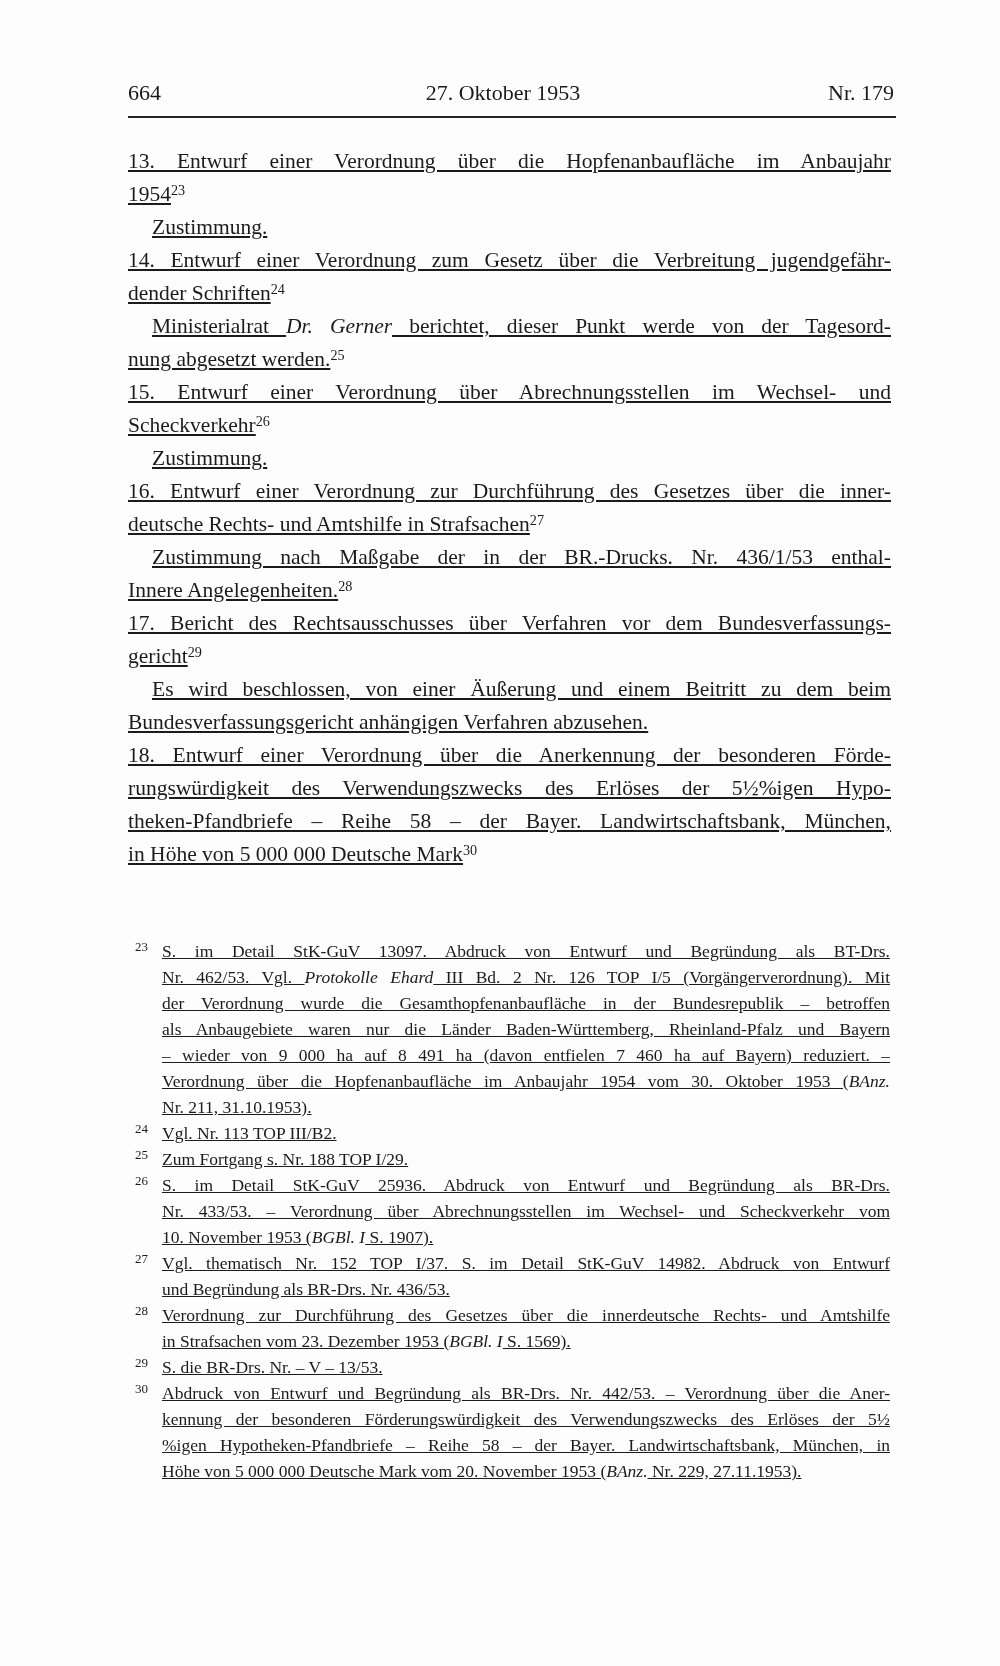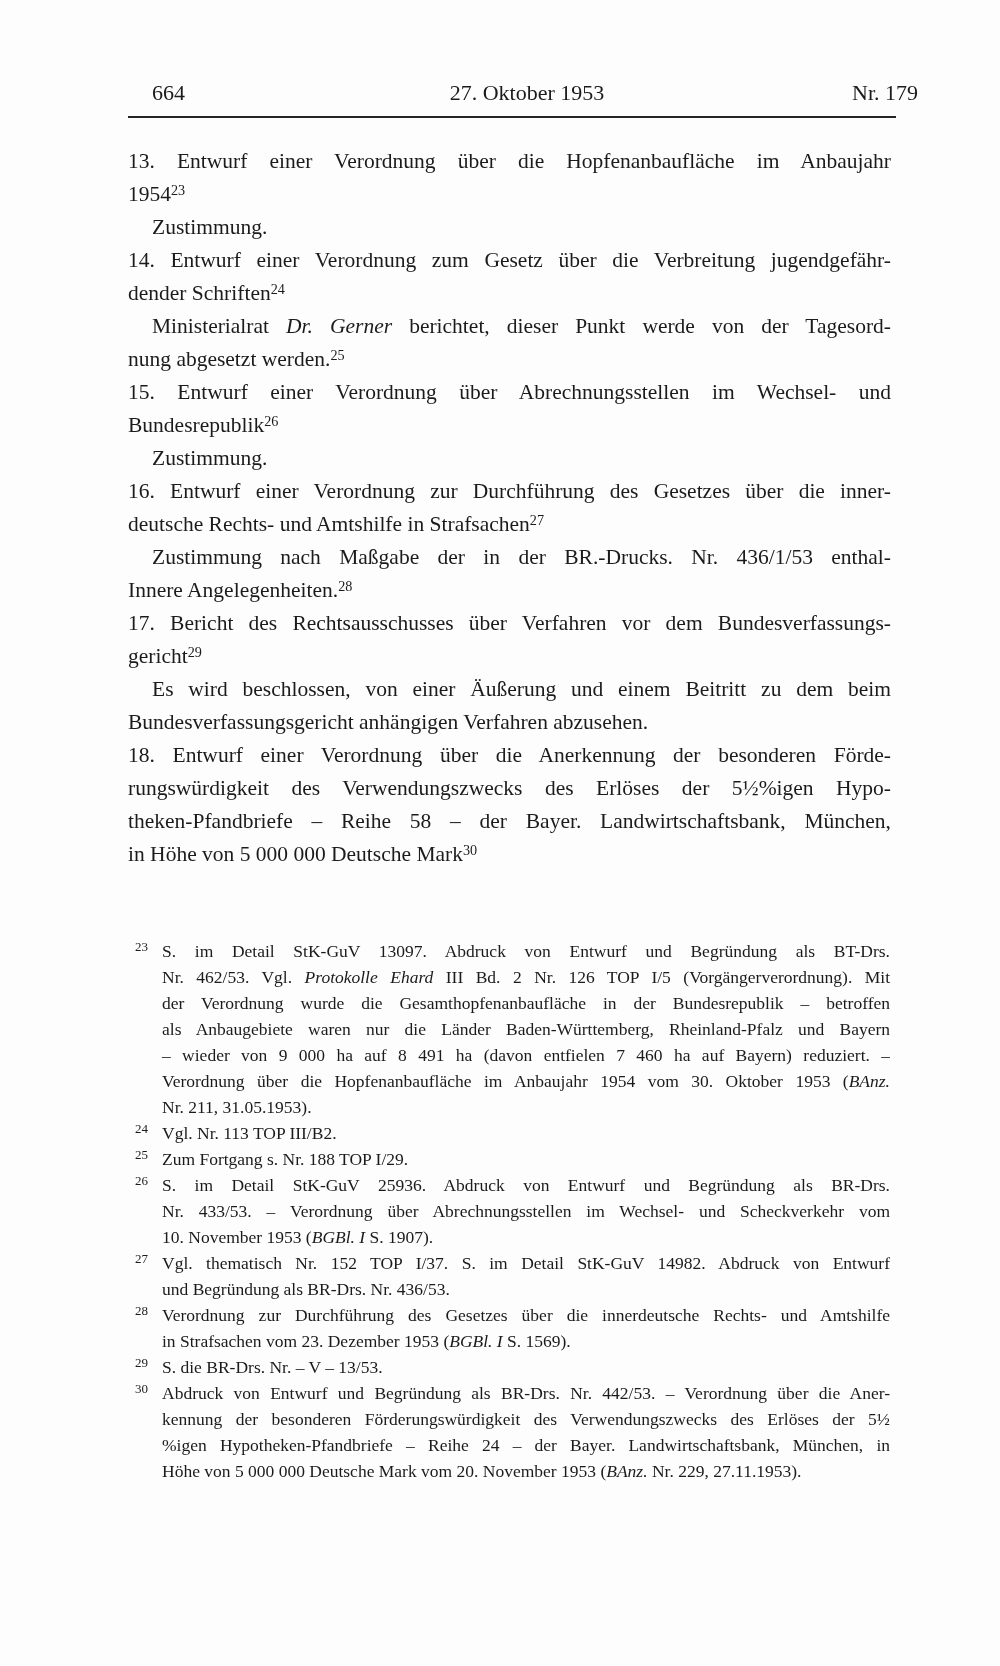--- a/index.html
+++ b/index.html
@@ -17,21 +17,20 @@
   .runhead {
     position: absolute;
     left: 128px;
     top: 80px;
     width: 766px;
     display: flex;
     justify-content: space-between;
     align-items: baseline;
     font-size: 22px;
     line-height: 26px;
-    margin-left: 24px;
   }
   .runhead .center { position: absolute; left: 0; right: 16px; text-align: center; }
   .runhead-rule {
     position: absolute;
     left: 128px;
     top: 116px;
     width: 768px;
     border-top: 2px solid #242424;
   }
   
@@ -70,21 +69,21 @@
   .fn-line.j { text-align: justify; }
   .fn-line.j::after { content: ""; display: inline-block; width: 100%; height: 0; }
   .fn-marker {
     position: absolute;
     left: 7px;
     top: -4px;
     font-size: 13px;
     line-height: 26px;
   }
   
-  .rm { font-style: normal; }
+  .rm { font-style: normal; text-decoration: underline; }
   .it { font-style: italic; }
   .sup {
     font-size: 66%;
     position: relative;
     top: -0.42em;
     line-height: 0;
   }
 </style>
 </head>
 <body>
@@ -100,21 +99,21 @@
 
   <div class="bodytext" id="bodytext">
       <div class="b-line j"><span class="rm">13. Entwurf einer Verordnung über die Hopfenanbaufläche im Anbaujahr</span></div>
       <div class="b-line"><span class="rm">1954</span><span class="sup">23</span></div>
       <div class="b-line ind"><span class="rm">Zustimmung.</span></div>
       <div class="b-line j"><span class="rm">14. Entwurf einer Verordnung zum Gesetz über die Verbreitung jugendgefähr-</span></div>
       <div class="b-line"><span class="rm">dender Schriften</span><span class="sup">24</span></div>
       <div class="b-line j ind"><span class="rm">Ministerialrat </span><span class="it">Dr. Gerner</span><span class="rm"> berichtet, dieser Punkt werde von der Tagesord-</span></div>
       <div class="b-line"><span class="rm">nung abgesetzt werden.</span><span class="sup">25</span></div>
       <div class="b-line j"><span class="rm">15. Entwurf einer Verordnung über Abrechnungsstellen im Wechsel- und</span></div>
-      <div class="b-line"><span class="rm">Bundesrepublik</span><span class="sup">26</span></div>
+      <div class="b-line"><span class="rm">Scheckverkehr</span><span class="sup">26</span></div>
       <div class="b-line ind"><span class="rm">Zustimmung.</span></div>
       <div class="b-line j"><span class="rm">16. Entwurf einer Verordnung zur Durchführung des Gesetzes über die inner-</span></div>
       <div class="b-line"><span class="rm">deutsche Rechts- und Amtshilfe in Strafsachen</span><span class="sup">27</span></div>
       <div class="b-line j ind"><span class="rm">Zustimmung nach Maßgabe der in der BR.-Drucks. Nr. 436/1/53 enthal-</span></div>
       <div class="b-line"><span class="rm">Innere Angelegenheiten.</span><span class="sup">28</span></div>
       <div class="b-line j"><span class="rm">17. Bericht des Rechtsausschusses über Verfahren vor dem Bundesverfassungs-</span></div>
       <div class="b-line"><span class="rm">gericht</span><span class="sup">29</span></div>
       <div class="b-line j ind"><span class="rm">Es wird beschlossen, von einer Äußerung und einem Beitritt zu dem beim</span></div>
       <div class="b-line"><span class="rm">Bundesverfassungsgericht anhängigen Verfahren abzusehen.</span></div>
       <div class="b-line j"><span class="rm">18. Entwurf einer Verordnung über die Anerkennung der besonderen Förde-</span></div>
@@ -123,30 +122,30 @@
       <div class="b-line"><span class="rm">in Höhe von 5 000 000 Deutsche Mark</span><span class="sup">30</span></div>
     </div>
 
   <div class="footnotes" id="footnotes">
       <div class="fn-line j"><span class="fn-marker">23</span><span class="rm">S. im Detail StK-GuV 13097. Abdruck von Entwurf und Begründung als BT-Drs.</span></div>
       <div class="fn-line j"><span class="rm">Nr. 462/53. Vgl. </span><span class="it">Protokolle Ehard</span><span class="rm"> III Bd. 2 Nr. 126 TOP I/5 (Vorgängerverordnung). Mit</span></div>
       <div class="fn-line j"><span class="rm">der Verordnung wurde die Gesamthopfenanbaufläche in der Bundesrepublik – betroffen</span></div>
       <div class="fn-line j"><span class="rm">als Anbaugebiete waren nur die Länder Baden-Württemberg, Rheinland-Pfalz und Bayern</span></div>
       <div class="fn-line j"><span class="rm">– wieder von 9 000 ha auf 8 491 ha (davon entfielen 7 460 ha auf Bayern) reduziert. –</span></div>
       <div class="fn-line j"><span class="rm">Verordnung über die Hopfenanbaufläche im Anbaujahr 1954 vom 30. Oktober 1953 (</span><span class="it">BAnz.</span></div>
-      <div class="fn-line"><span class="rm">Nr. 211, 31.05.1953).</span></div>
+      <div class="fn-line"><span class="rm">Nr. 211, 31.10.1953).</span></div>
       <div class="fn-line"><span class="fn-marker">24</span><span class="rm">Vgl. Nr. 113 TOP III/B2.</span></div>
       <div class="fn-line"><span class="fn-marker">25</span><span class="rm">Zum Fortgang s. Nr. 188 TOP I/29.</span></div>
       <div class="fn-line j"><span class="fn-marker">26</span><span class="rm">S. im Detail StK-GuV 25936. Abdruck von Entwurf und Begründung als BR-Drs.</span></div>
       <div class="fn-line j"><span class="rm">Nr. 433/53. – Verordnung über Abrechnungsstellen im Wechsel- und Scheckverkehr vom</span></div>
       <div class="fn-line"><span class="rm">10. November 1953 (</span><span class="it">BGBl. I</span><span class="rm"> S. 1907).</span></div>
       <div class="fn-line j"><span class="fn-marker">27</span><span class="rm">Vgl. thematisch Nr. 152 TOP I/37. S. im Detail StK-GuV 14982. Abdruck von Entwurf</span></div>
       <div class="fn-line"><span class="rm">und Begründung als BR-Drs. Nr. 436/53.</span></div>
       <div class="fn-line j"><span class="fn-marker">28</span><span class="rm">Verordnung zur Durchführung des Gesetzes über die innerdeutsche Rechts- und Amtshilfe</span></div>
       <div class="fn-line"><span class="rm">in Strafsachen vom 23. Dezember 1953 (</span><span class="it">BGBl. I</span><span class="rm"> S. 1569).</span></div>
       <div class="fn-line"><span class="fn-marker">29</span><span class="rm">S. die BR-Drs. Nr. – V – 13/53.</span></div>
       <div class="fn-line j"><span class="fn-marker">30</span><span class="rm">Abdruck von Entwurf und Begründung als BR-Drs. Nr. 442/53. – Verordnung über die Aner-</span></div>
       <div class="fn-line j"><span class="rm">kennung der besonderen Förderungswürdigkeit des Verwendungszwecks des Erlöses der 5½</span></div>
-      <div class="fn-line j"><span class="rm">%igen Hypotheken-Pfandbriefe – Reihe 24 – der Bayer. Landwirtschaftsbank, München, in</span></div>
+      <div class="fn-line j"><span class="rm">%igen Hypotheken-Pfandbriefe – Reihe 58 – der Bayer. Landwirtschaftsbank, München, in</span></div>
       <div class="fn-line"><span class="rm">Höhe von 5 000 000 Deutsche Mark vom 20. November 1953 (</span><span class="it">BAnz.</span><span class="rm"> Nr. 229, 27.11.1953).</span></div>
     </div>
 
 </div>
 
 </body></html>

